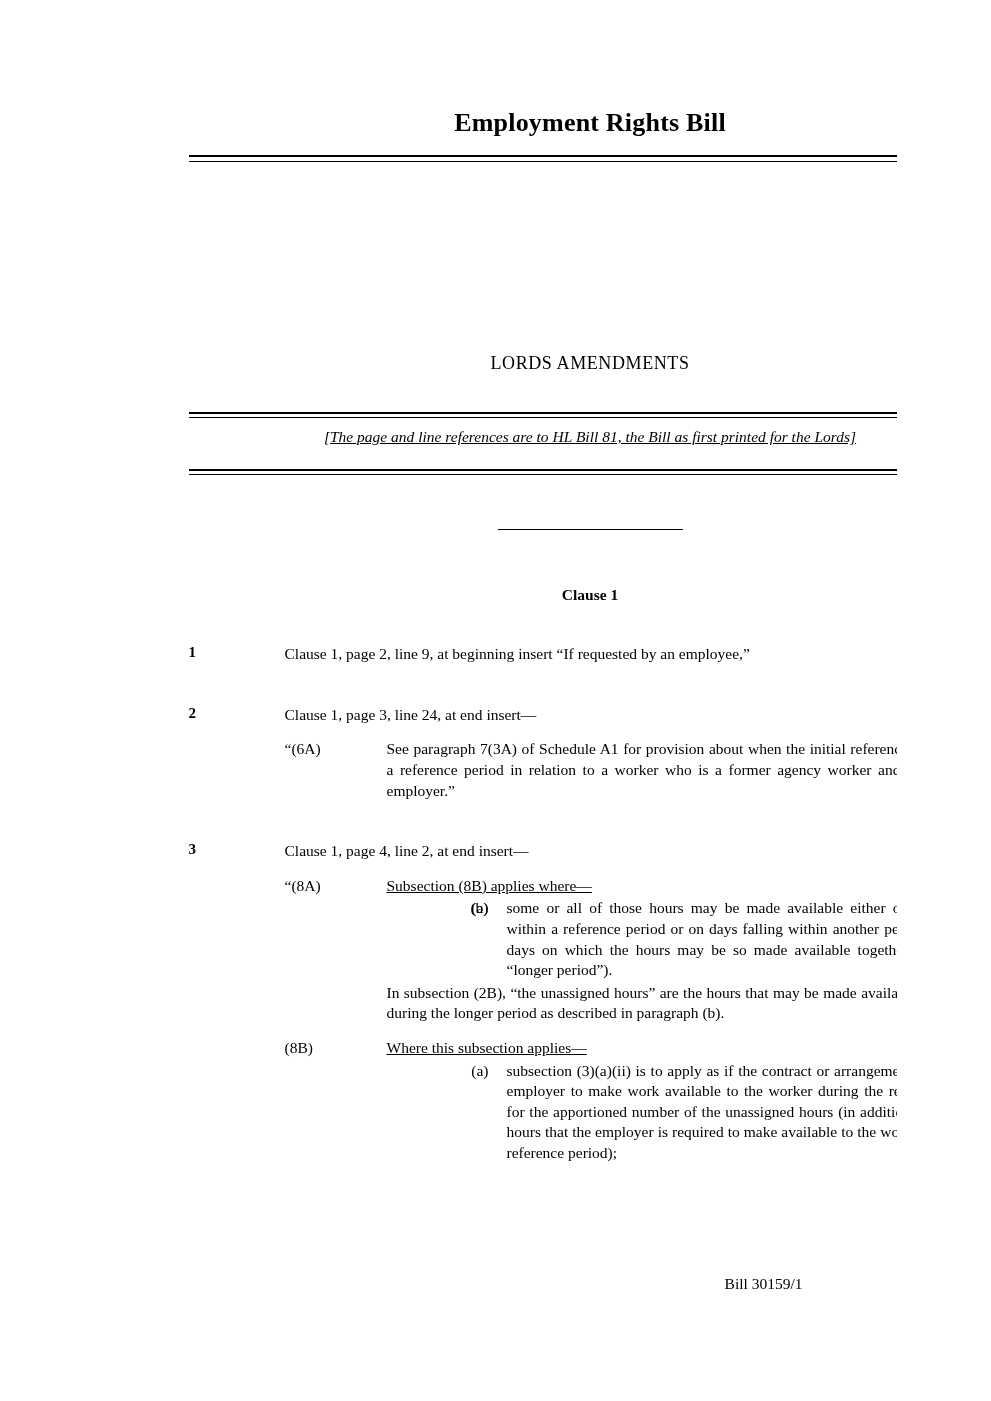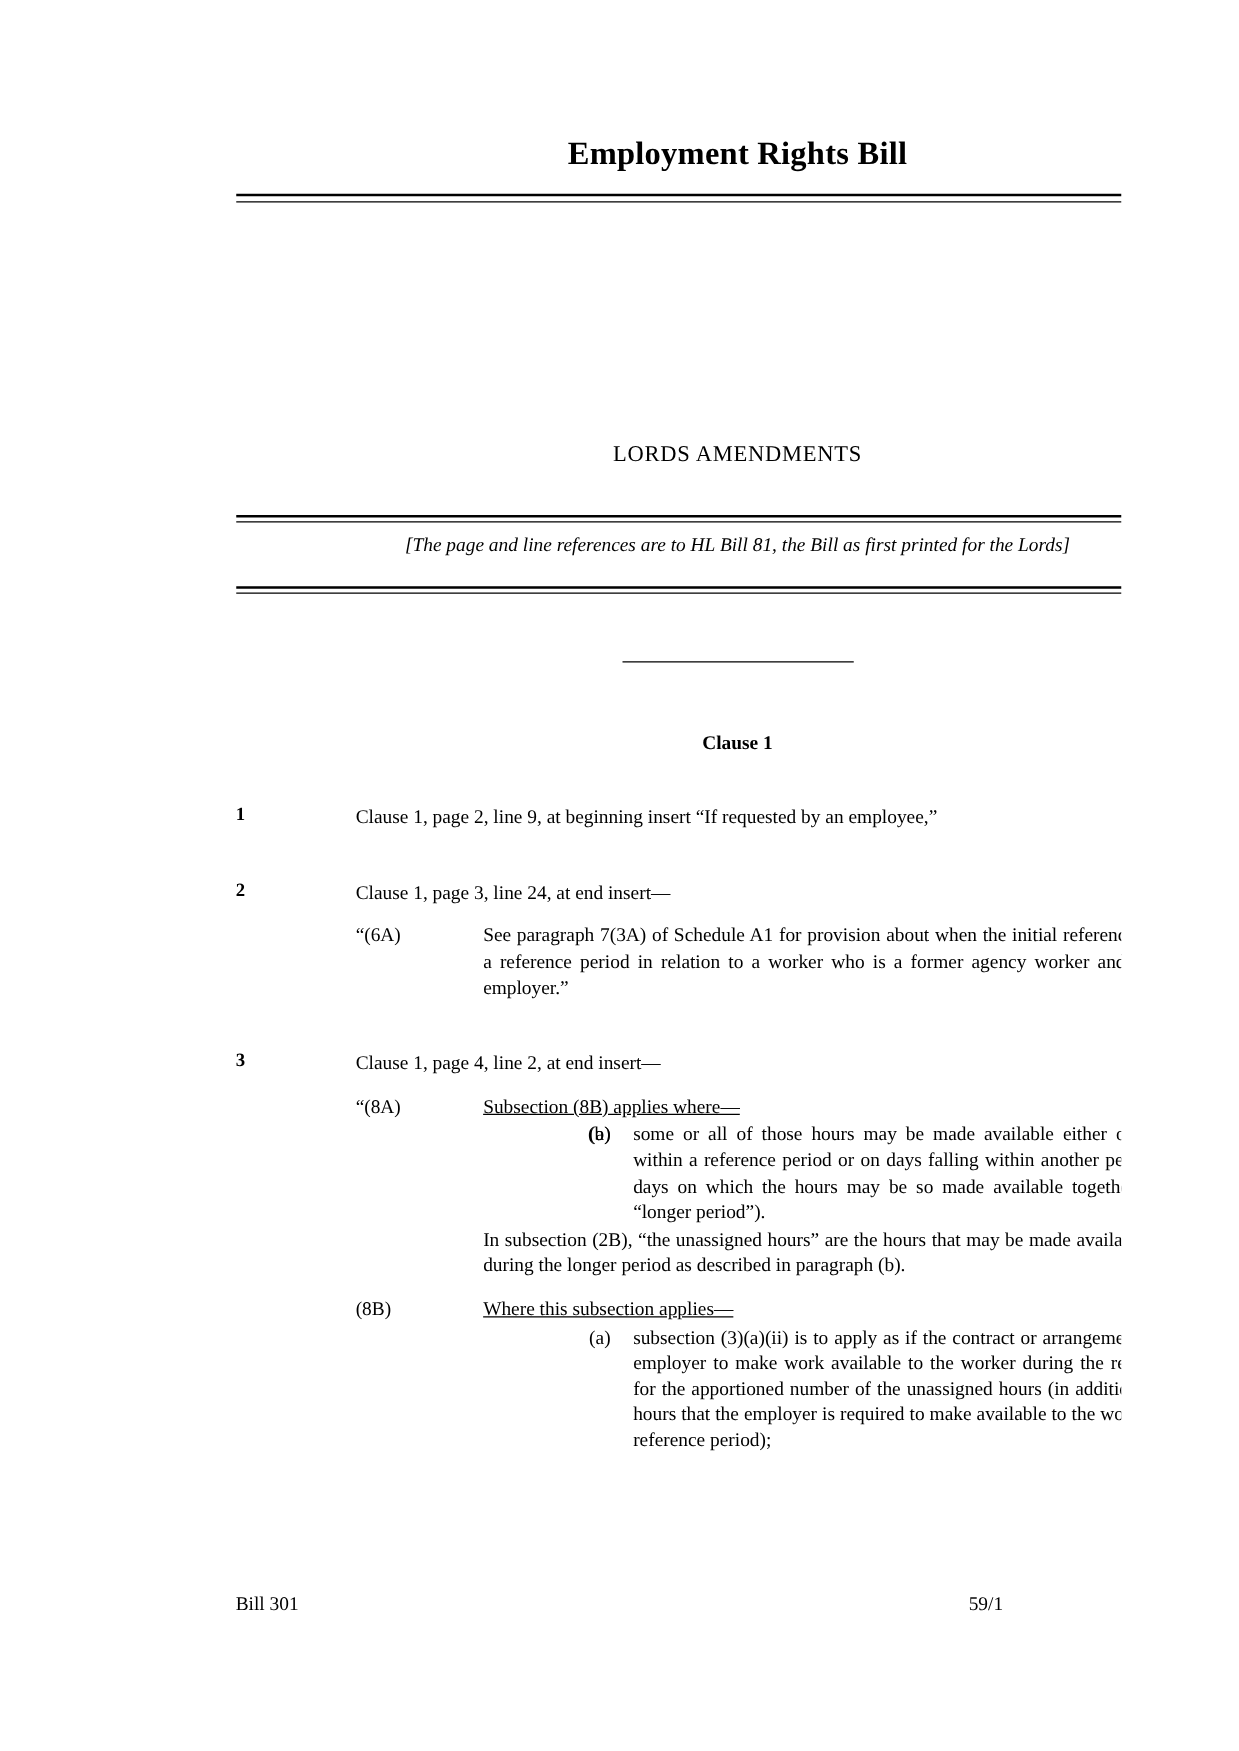--- a/index.html
+++ b/index.html
@@ -44,20 +44,21 @@
     border-bottom: 1.1px solid #000;
   }
   .section-heading {
     text-align: center;
     font-size: 18px;
     letter-spacing: .6px;
     margin-top: 191px;
   }
   .note-block {
     margin-top: 38px;
+    text-decoration: underline;
   }
   .note-text {
     text-align: center;
     font-style: italic;
     font-size: 15.5px;
     padding: 10px 0 9px 0;
     line-height: 1.2;
   }
   .short-rule {
     width: 185px;
@@ -140,21 +141,21 @@
     margin-top: 2px;
   }
 
   
   .footer {
     position: absolute;
     left: 94px;
     right: 94px;
     top: 1275px;
     display: flex;
-    justify-content: space-between;
+    justify-content: flex-end;
     font-size: 15.5px;
   }
 </style>
 </head>
 <body>
 
 <div class="page">
 
   <div class="content">
 

